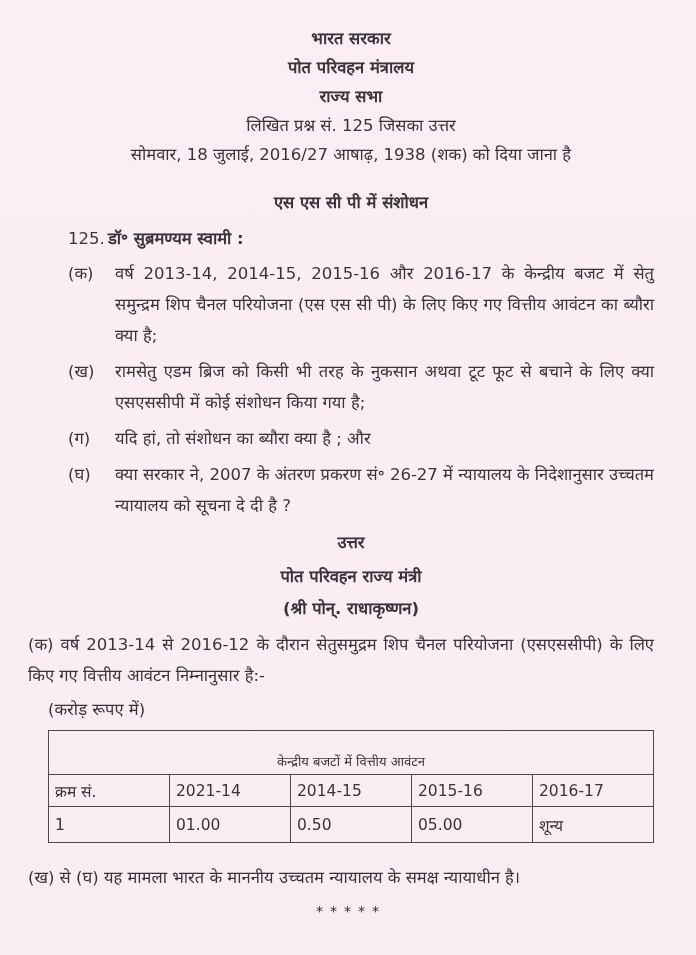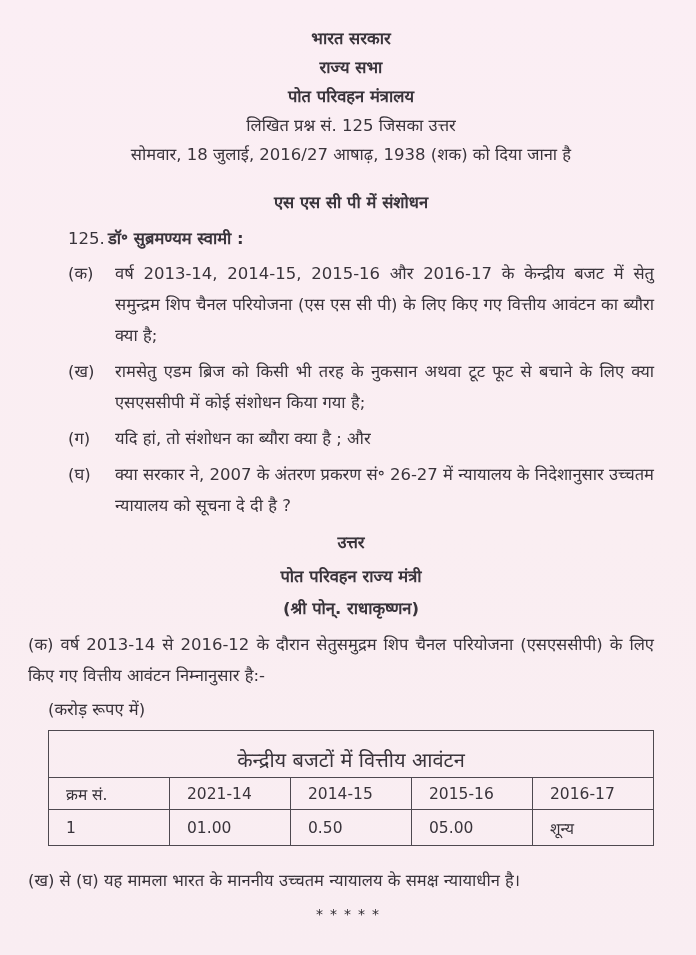--- a/index.html
+++ b/index.html
@@ -36,39 +36,39 @@
   .ans-para-a { margin:6px 0 0 -20px; text-align:justify; line-height:31px; }
 
   .unit-note { text-align:left; margin-top:7px; line-height:24px; }
 
   table.alloc {
     width:100%; border-collapse:collapse; margin-top:8px;
     font-size:15.5px;
   }
   table.alloc td {
     border:1.6px solid #4e4950;
-    padding:4px 17px;
+    padding:4px 6px;
     vertical-align:middle;
   }
-  table.alloc .tbl-title-cell { text-align:center; padding:15px 0 4px; font-size:20px; }
+  table.alloc .tbl-title-cell { text-align:center; padding:21px 0 4px; font-size:13px; }
   table.alloc .hdr-row td  { height:32px; }
   table.alloc .data-row td { height:36px; }
 
   .ans-para-bd { margin:20px 0 0 -20px; line-height:30px; }
 
   .stars { text-align:center; margin-top:10px; letter-spacing:7px; font-size:14px; color:#2f2b31; }
 </style>
 </head>
 <body>
 
 <div class="doc">
 
   <div class="hdr-line hdr-bold">भारत सरकार</div>
+  <div class="hdr-line hdr-bold">पोत परिवहन मंत्रालय</div>
   <div class="hdr-line hdr-bold">राज्य सभा</div>
-  <div class="hdr-line hdr-bold">पोत परिवहन मंत्रालय</div>
   <div class="hdr-line">लिखित प्रश्न सं. 125 जिसका उत्तर</div>
   <div class="hdr-line">सोमवार, 18 जुलाई, 2016/27 आषाढ़, 1938 (शक) को दिया जाना है</div>
 
   <div class="q-title">एस एस सी पी में संशोधन</div>
 
   <div class="q-asker">
     <span class="q-number">125.</span><span class="q-asker-name">डॉ॰ सुब्रमण्यम स्वामी :</span>
   </div>
 
 

